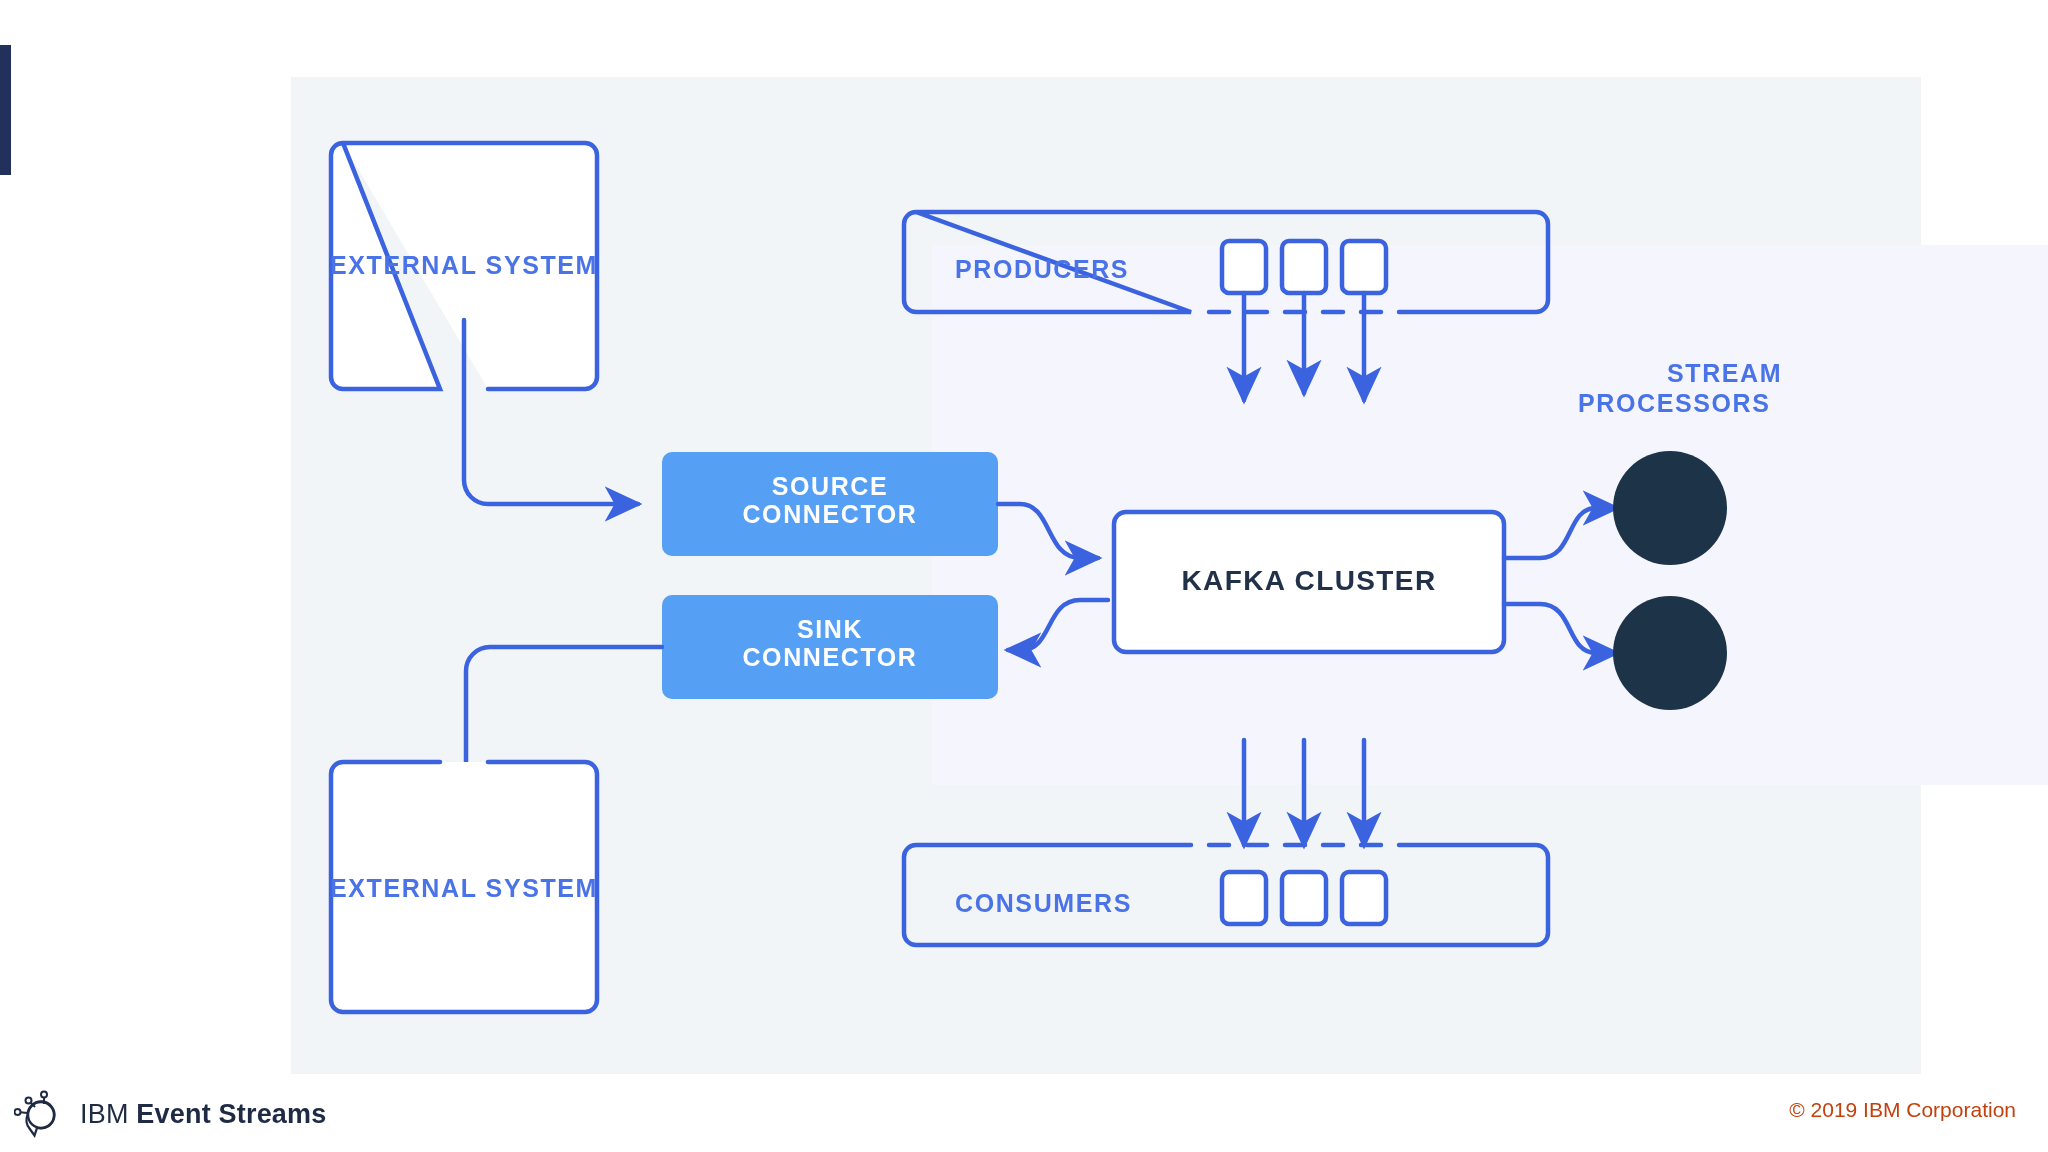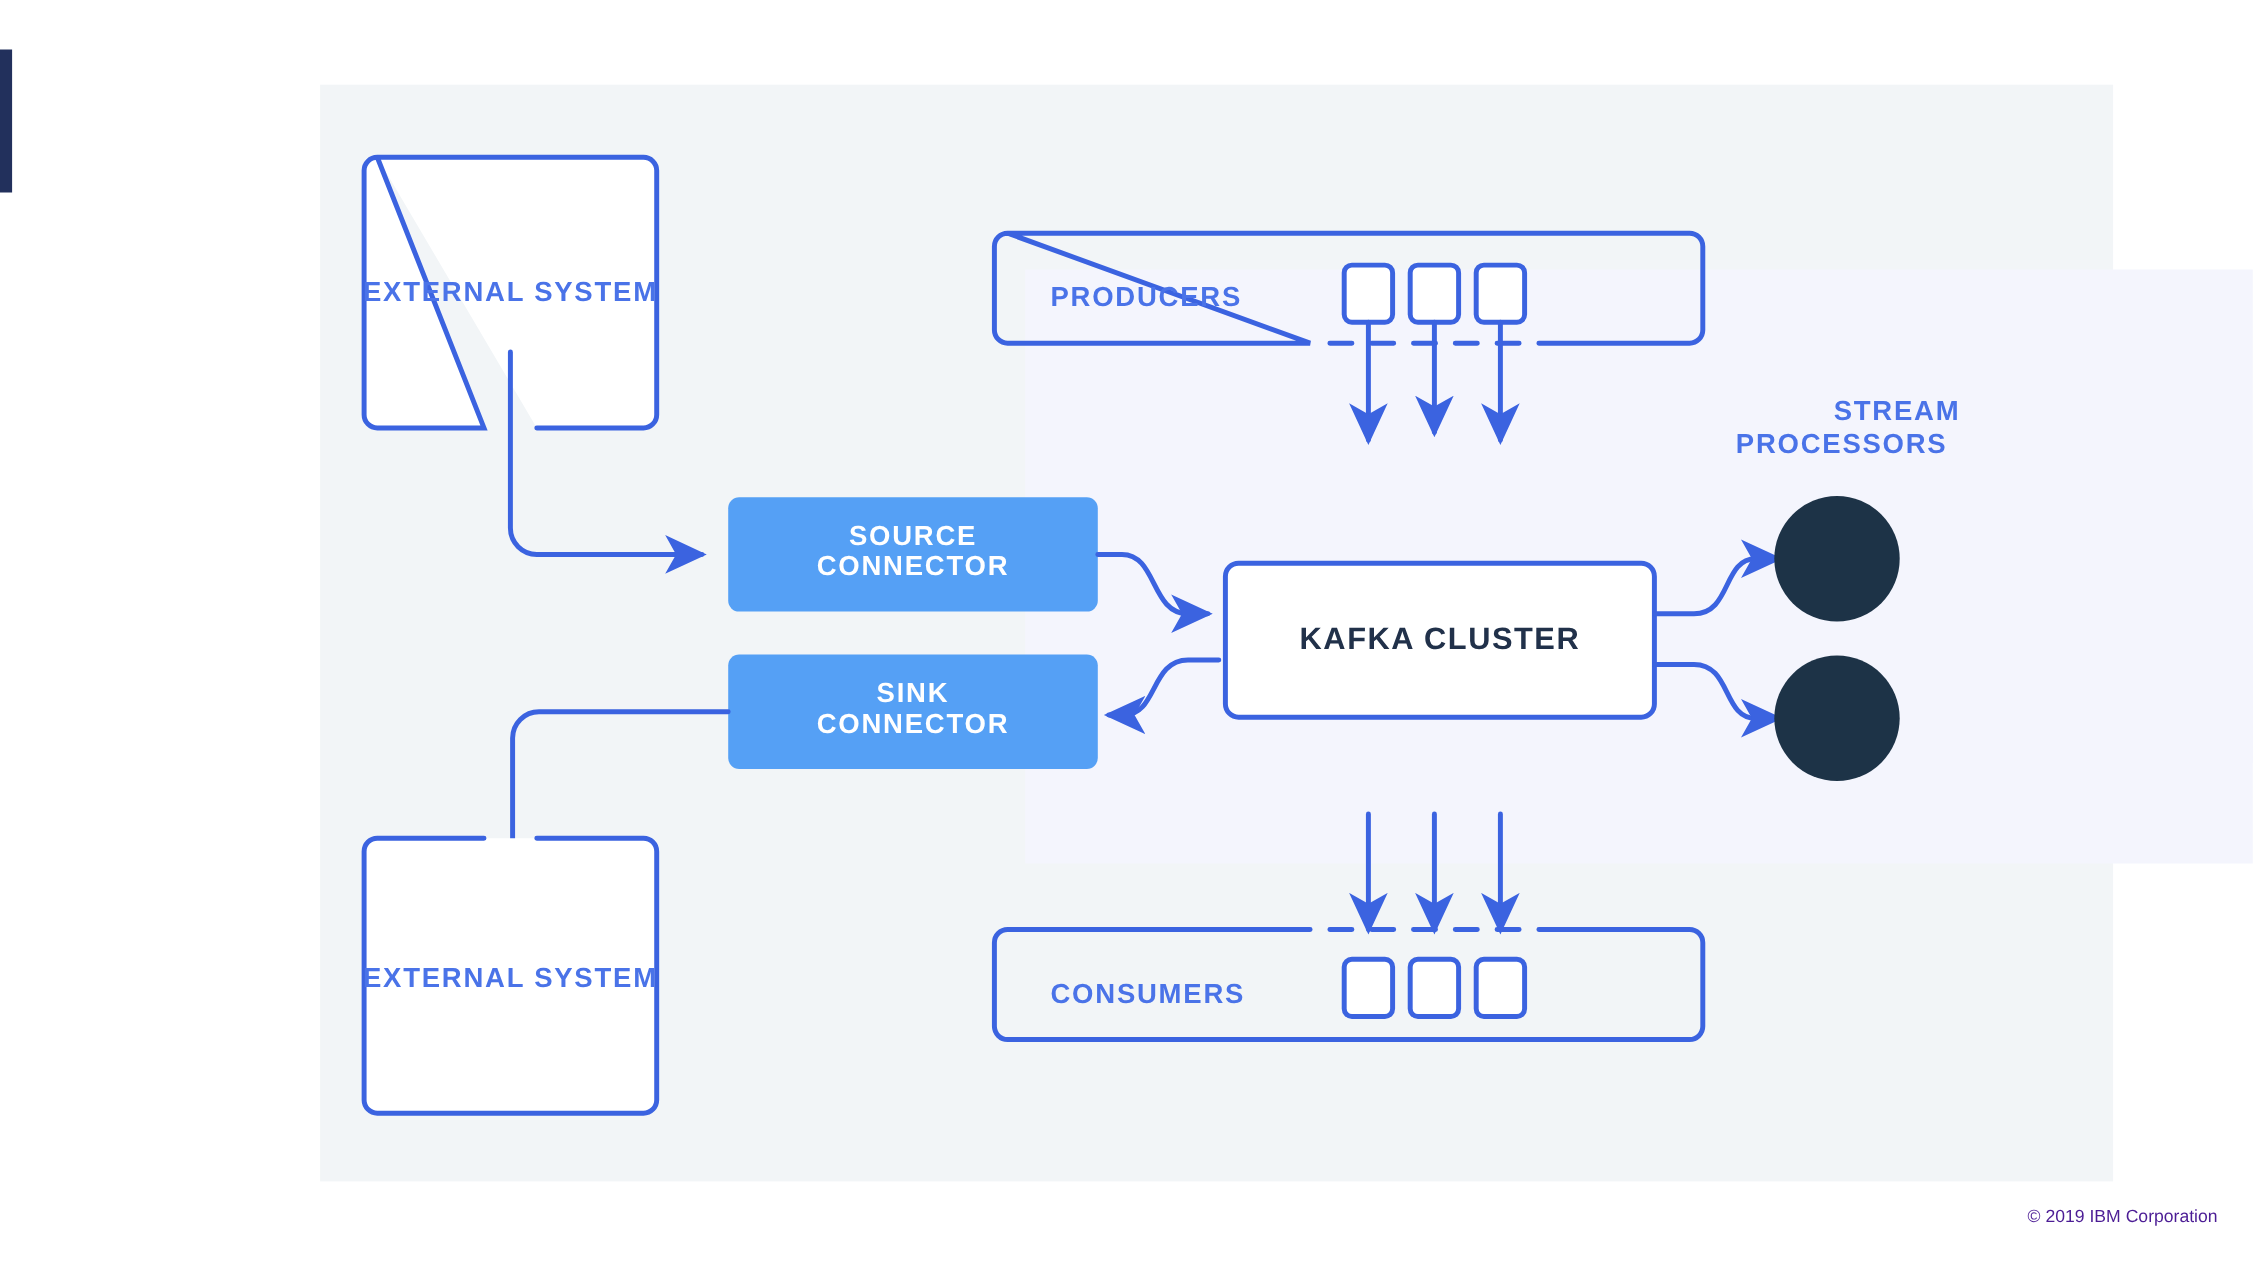--- a/index.html
+++ b/index.html
@@ -72,22 +72,22 @@
     color: #1f2a44;
     letter-spacing: 0.2px;
     white-space: nowrap;
   }
   .logo-text .brand { font-weight: 400; }
   .logo-text .product { font-weight: 700; }
   .copyright {
     position: absolute;
     right: 32px;
     top: 24px;
-    font-size: 16px;
-    color: #4c1d95;
+    font-size: 21px;
+    color: #c2410c;
     white-space: nowrap;
   }
 
   .label-blue {
     fill: #4a73e8;
     font-weight: 700;
     letter-spacing: 1.6px;
   }
   .label-white {
     fill: #ffffff;
@@ -201,14 +201,30 @@
              M1267,845 L1247,845 M1229,845 L1209,845" fill="none" stroke="#3b63e0" stroke-width="4.5" stroke-linecap="round"></path>
     <text x="955" y="912" class="label-blue" font-size="25">CONSUMERS</text>
 
     <rect x="1222" y="872" width="44" height="52" rx="7" fill="#ffffff" stroke="#3b63e0" stroke-width="4.5"></rect>
     <rect x="1282" y="872" width="44" height="52" rx="7" fill="#ffffff" stroke="#3b63e0" stroke-width="4.5"></rect>
     <rect x="1342" y="872" width="44" height="52" rx="7" fill="#ffffff" stroke="#3b63e0" stroke-width="4.5"></rect>
   </g>
 </svg>
 
 <div class="footer">
+  <div class="logo-wrap">
+    <svg width="52" height="52" viewBox="0 0 52 52">
+      <circle cx="27" cy="27" r="13" fill="none" stroke="#1f2a44" stroke-width="2.4"></circle>
+      <path d="M13.5 27 A13.5 13.5 0 1 1 23 39.8 L20.5 47.5 L15.5 40.5 A13.5 13.5 0 0 1 13.5 27 Z" fill="none" stroke="#1f2a44" stroke-width="2.2"></path>
+      <circle cx="14.5" cy="12.5" r="3" fill="none" stroke="#1f2a44" stroke-width="2"></circle>
+      <circle cx="30" cy="6.5" r="3" fill="none" stroke="#1f2a44" stroke-width="2"></circle>
+      <circle cx="3.5" cy="24" r="3" fill="none" stroke="#1f2a44" stroke-width="2"></circle>
+      <line x1="16.8" y1="14.8" x2="21" y2="19" stroke="#1f2a44" stroke-width="2"></line>
+      <line x1="30" y1="9.5" x2="30" y2="16" stroke="#1f2a44" stroke-width="2"></line>
+      <line x1="6.5" y1="24.3" x2="13.5" y2="25" stroke="#1f2a44" stroke-width="2"></line>
+    </svg>
+    <div class="logo-text">
+      <span class="brand">IBM</span>
+      <span class="product">Event Streams</span>
+    </div>
+  </div>
   <div class="copyright">© 2019 IBM Corporation</div>
 </div>
 
 </body></html>

